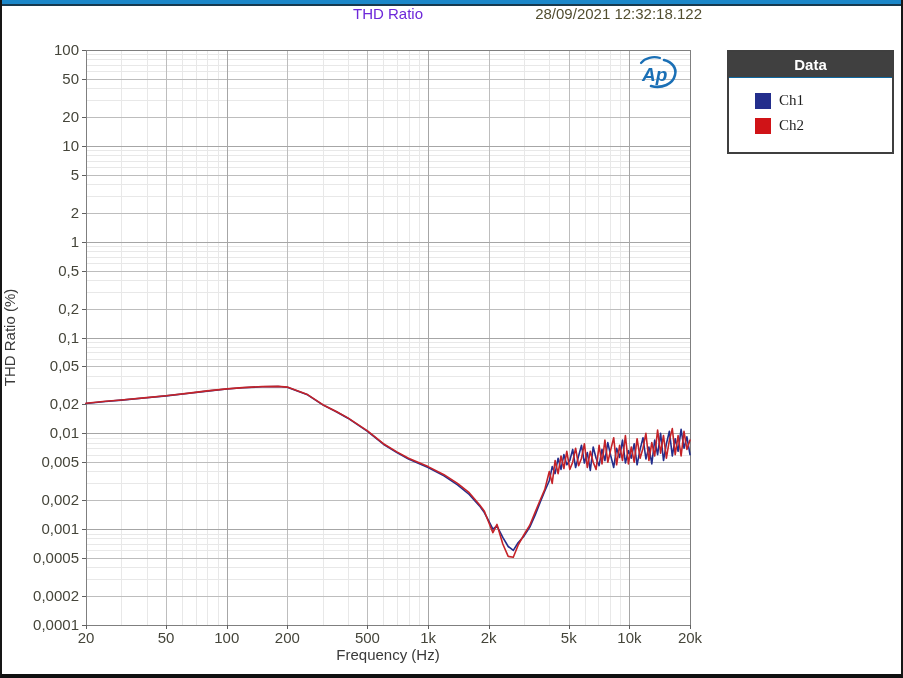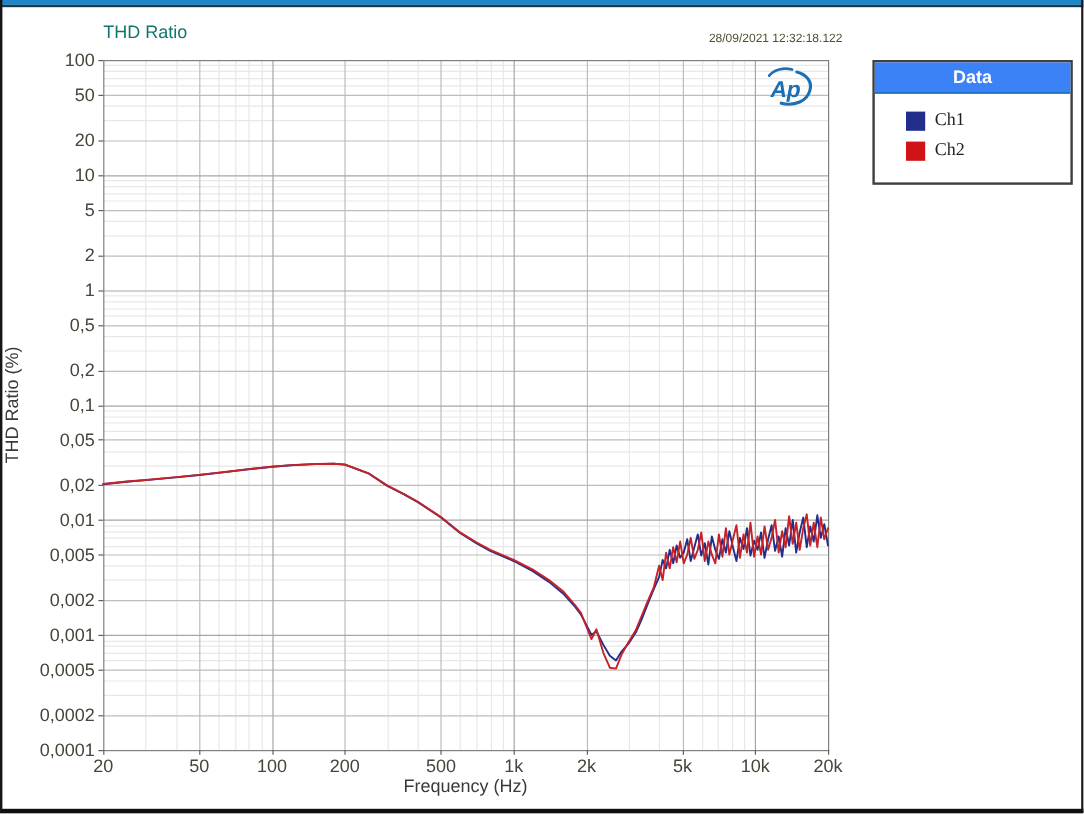--- a/index.html
+++ b/index.html
@@ -5,24 +5,24 @@
   html,body{margin:0;padding:0;}
   body{
     width:903px;height:678px;position:relative;background:#ffffff;
     font-family:"Liberation Sans",sans-serif;overflow:hidden;
   }
   .top-strip{position:absolute;top:0;left:0;width:903px;height:4px;background:#1b87c9;}
   .top-strip-shadow{position:absolute;top:4px;left:0;width:903px;height:2px;background:#17394e;}
   .frame{position:absolute;top:0;left:0;width:903px;height:678px;box-sizing:border-box;
     border-left:2px solid #161616;border-right:2px solid #161616;border-bottom:4px solid #101010;
     pointer-events:none;z-index:50;}
-  .chart-title{position:absolute;top:19px;left:86px;width:604px;
-    font-size:15px;color:#0f766e;z-index:5;}
-  .timestamp{position:absolute;top:27px;left:390px;width:312px;text-align:right;
-    font-size:10px;color:#524e30;z-index:5;}
+  .chart-title{position:absolute;top:5px;left:86px;width:604px;text-align:center;
+    font-size:15px;color:#6d28d9;z-index:5;}
+  .timestamp{position:absolute;top:5px;left:390px;width:312px;text-align:right;
+    font-size:15px;color:#524e30;z-index:5;}
   #chart-svg{position:absolute;left:0;top:0;z-index:1;}
   .legend{position:absolute;left:727px;top:50px;width:167px;background:#ffffff;
     border:2px solid #3f3f3f;box-sizing:border-box;z-index:10;}
   .legend-header{height:25px;line-height:25px;background:#1b87c9;color:#ffffff;
     font-weight:bold;font-size:15px;text-align:center;border-bottom:1px solid #0f689f;}
   .legend-body{padding:6px 6px 10px 26px;}
   .legend-entry{display:flex;align-items:center;gap:8px;margin:8px 0;font-size:15px;color:#1e1e1e;font-family:Liberation Serif, serif;}
   .swatch{width:16px;height:16px;display:inline-block;flex:0 0 16px;}
   .ap-logo{position:absolute;left:633px;top:55px;z-index:6;}
 </style>
@@ -181,21 +181,21 @@
     <rect x="86" y="50" width="604" height="575" fill="transparent"></rect>
   </svg>
 
 <svg class="ap-logo" width="48" height="38" viewBox="0 0 48 38">
   <path d="M 31 5 C 39 7 44 13 42 20 C 40 29 29 34 18 31" fill="none" stroke="#1a6fb5" stroke-width="2.6" stroke-linecap="round"></path>
   <path d="M 27 3 C 20 1 12 3 8 8" fill="none" stroke="#1a6fb5" stroke-width="2.2" stroke-linecap="round"></path>
   <text x="9" y="26" font-size="19" font-style="italic" font-weight="bold" fill="#1a6fb5" font-family="&quot;Liberation Sans&quot;, sans-serif">Ap</text>
 </svg>
 
 <div class="legend">
-  <div class="legend-header" style="background: #3b82f6;">Data</div>
+  <div class="legend-header" style="background: #404040;">Data</div>
   <div class="legend-body">
     <div class="legend-entry">
       <span class="swatch" style="background: rgb(35, 46, 140);"></span>
       <span>Ch1</span>
     </div>
     <div class="legend-entry">
       <span class="swatch" style="background: rgb(208, 19, 23);"></span>
       <span>Ch2</span>
     </div>
   </div>

